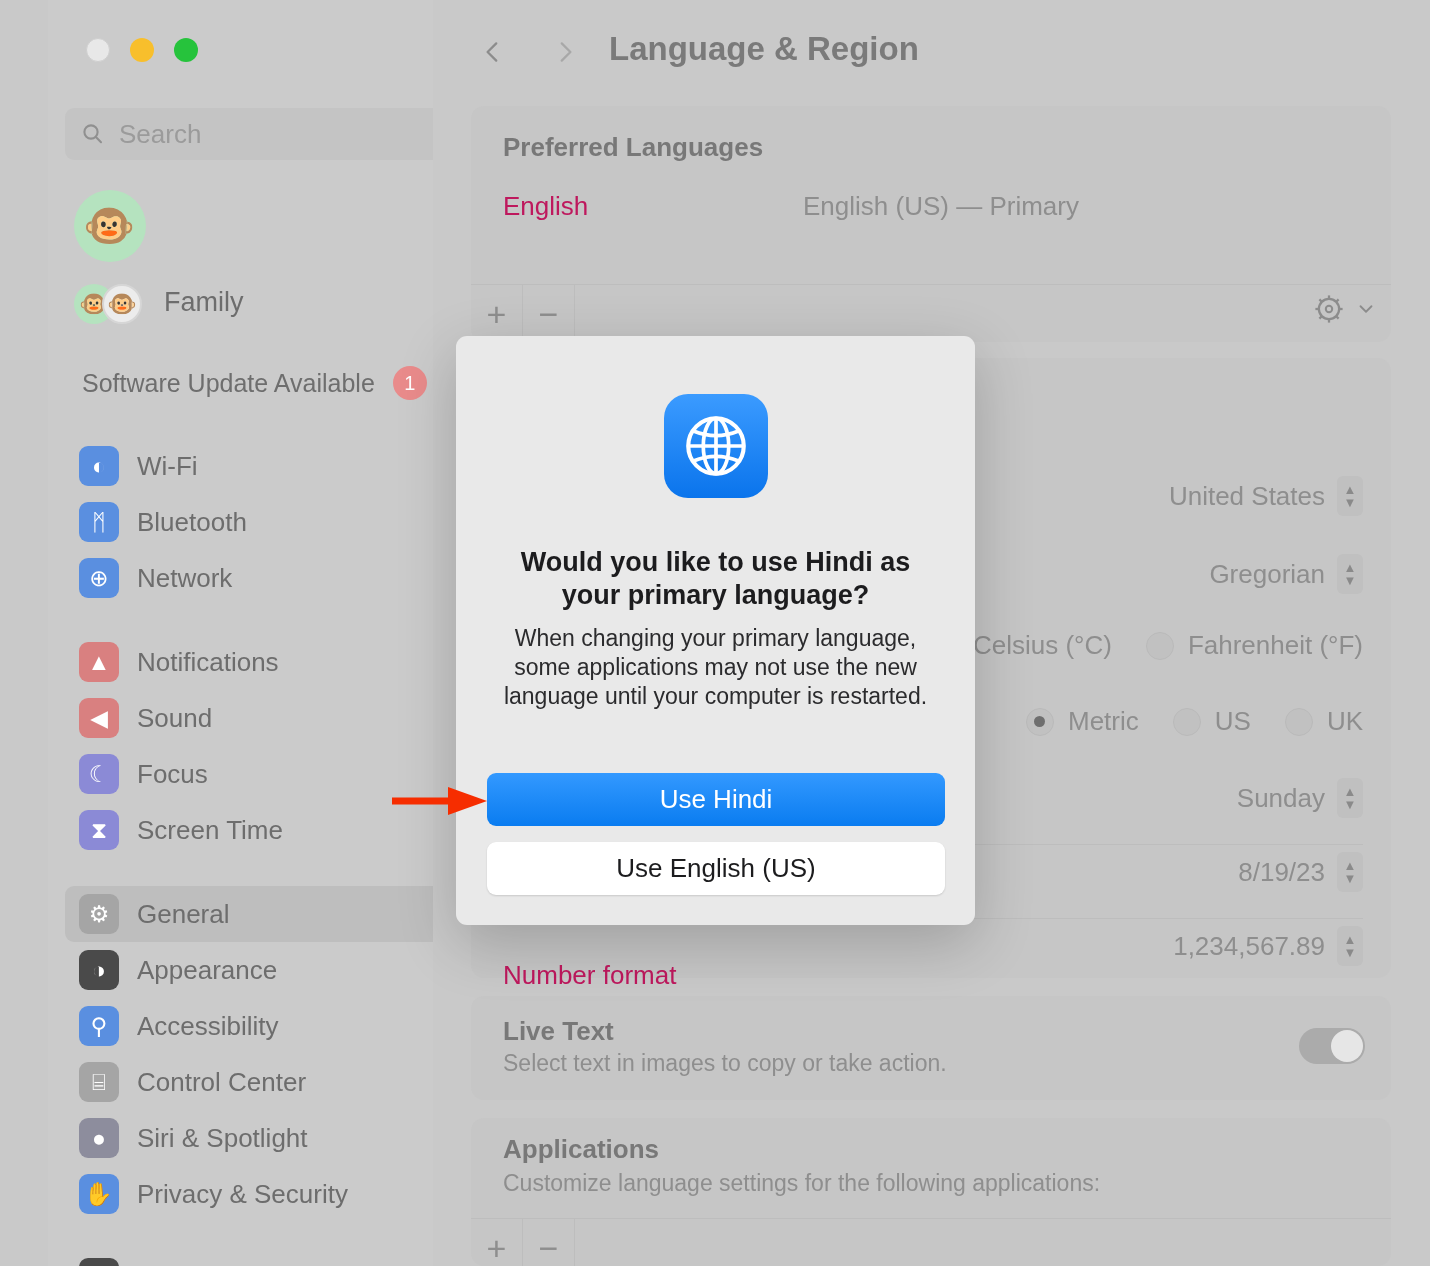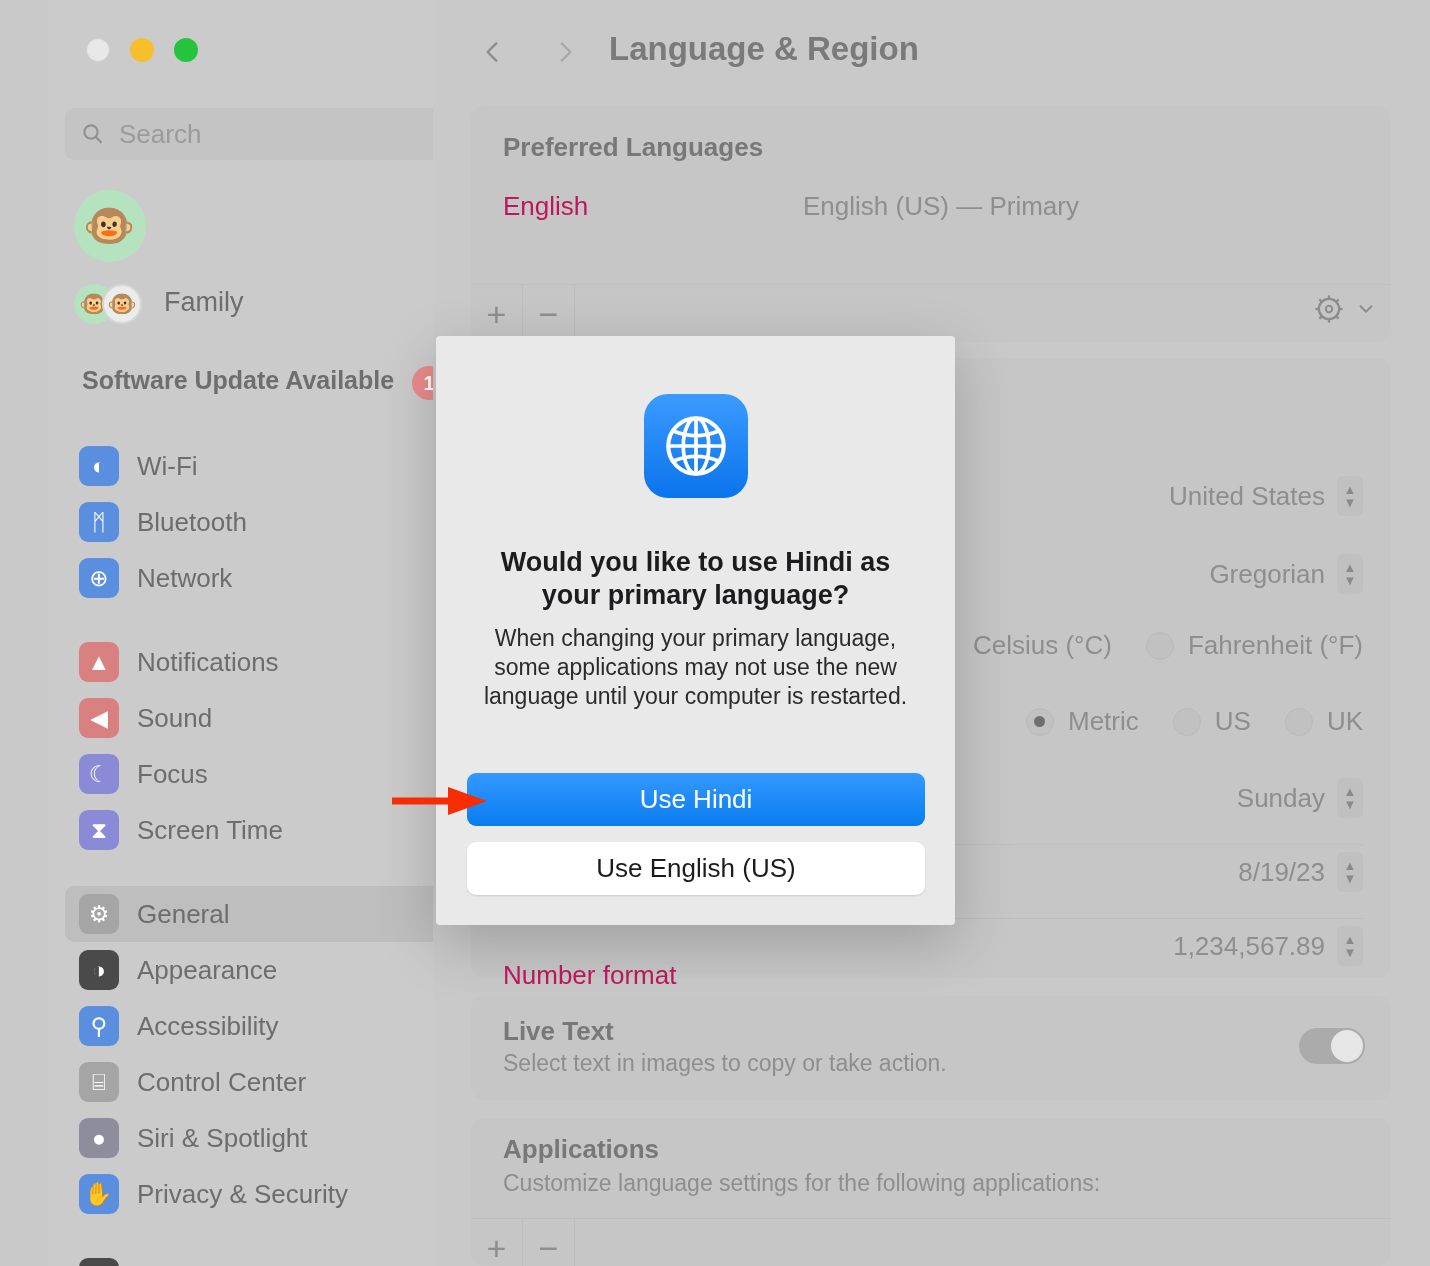--- a/index.html
+++ b/index.html
@@ -56,21 +56,21 @@
     position: absolute; top: 4px; width: 40px; height: 40px; border-radius: 50%;
     background: #b5e3bf; display: flex; align-items: center; justify-content: center;
     font-size: 24px; line-height: 1;
   }
   .fam-a { left: 0; }
   .fam-b { left: 28px; background: #ececec; border: 2px solid #d6d6d6; }
   .family-label { font-size: 27px; color: #6d6d6d; }
 
   .sw-update {
     position: absolute; left: 34px; top: 366px;
-    display: flex; gap: 18px; font-weight: bold;
+    display: flex; align-items: center; gap: 18px;
   }
   .sw-text { font-size: 25px; color: #6e6e6e; }
   .sw-badge {
     width: 34px; height: 34px; border-radius: 50%;
     background: #e98b8b; color: #fff; font-size: 20px;
     display: flex; align-items: center; justify-content: center;
   }
 
   .nav { position: absolute; left: 17px; top: 438px; width: 398px; }
   .nav-group { margin-bottom: 28px; }
@@ -137,23 +137,23 @@
     width: 66px; height: 36px; border-radius: 18px; background: #ababab;
     position: relative; flex: none;
   }
   .toggle .knob {
     position: absolute; right: 2px; top: 2px;
     width: 32px; height: 32px; border-radius: 50%; background: #e6e6e6;
   }
 
   
   .sheet {
-    position: absolute; left: 436px; top: 336px;
+    position: absolute; left: 456px; top: 336px;
     width: 519px; height: 589px;
-    background: #e9e9e9; border-radius: 4px;
+    background: #e9e9e9; border-radius: 11px;
     box-shadow: 0 18px 60px rgba(0,0,0,.20);
   }
   .sheet-icon {
     position: absolute; left: 50%; transform: translateX(-50%); top: 58px;
     width: 104px; height: 104px; border-radius: 24px;
     background: linear-gradient(180deg, #3b9bff 0%, #0a74ec 100%);
     display: flex; align-items: center; justify-content: center;
   }
   .sheet-title {
     position: absolute; left: 34px; right: 34px; top: 210px;

